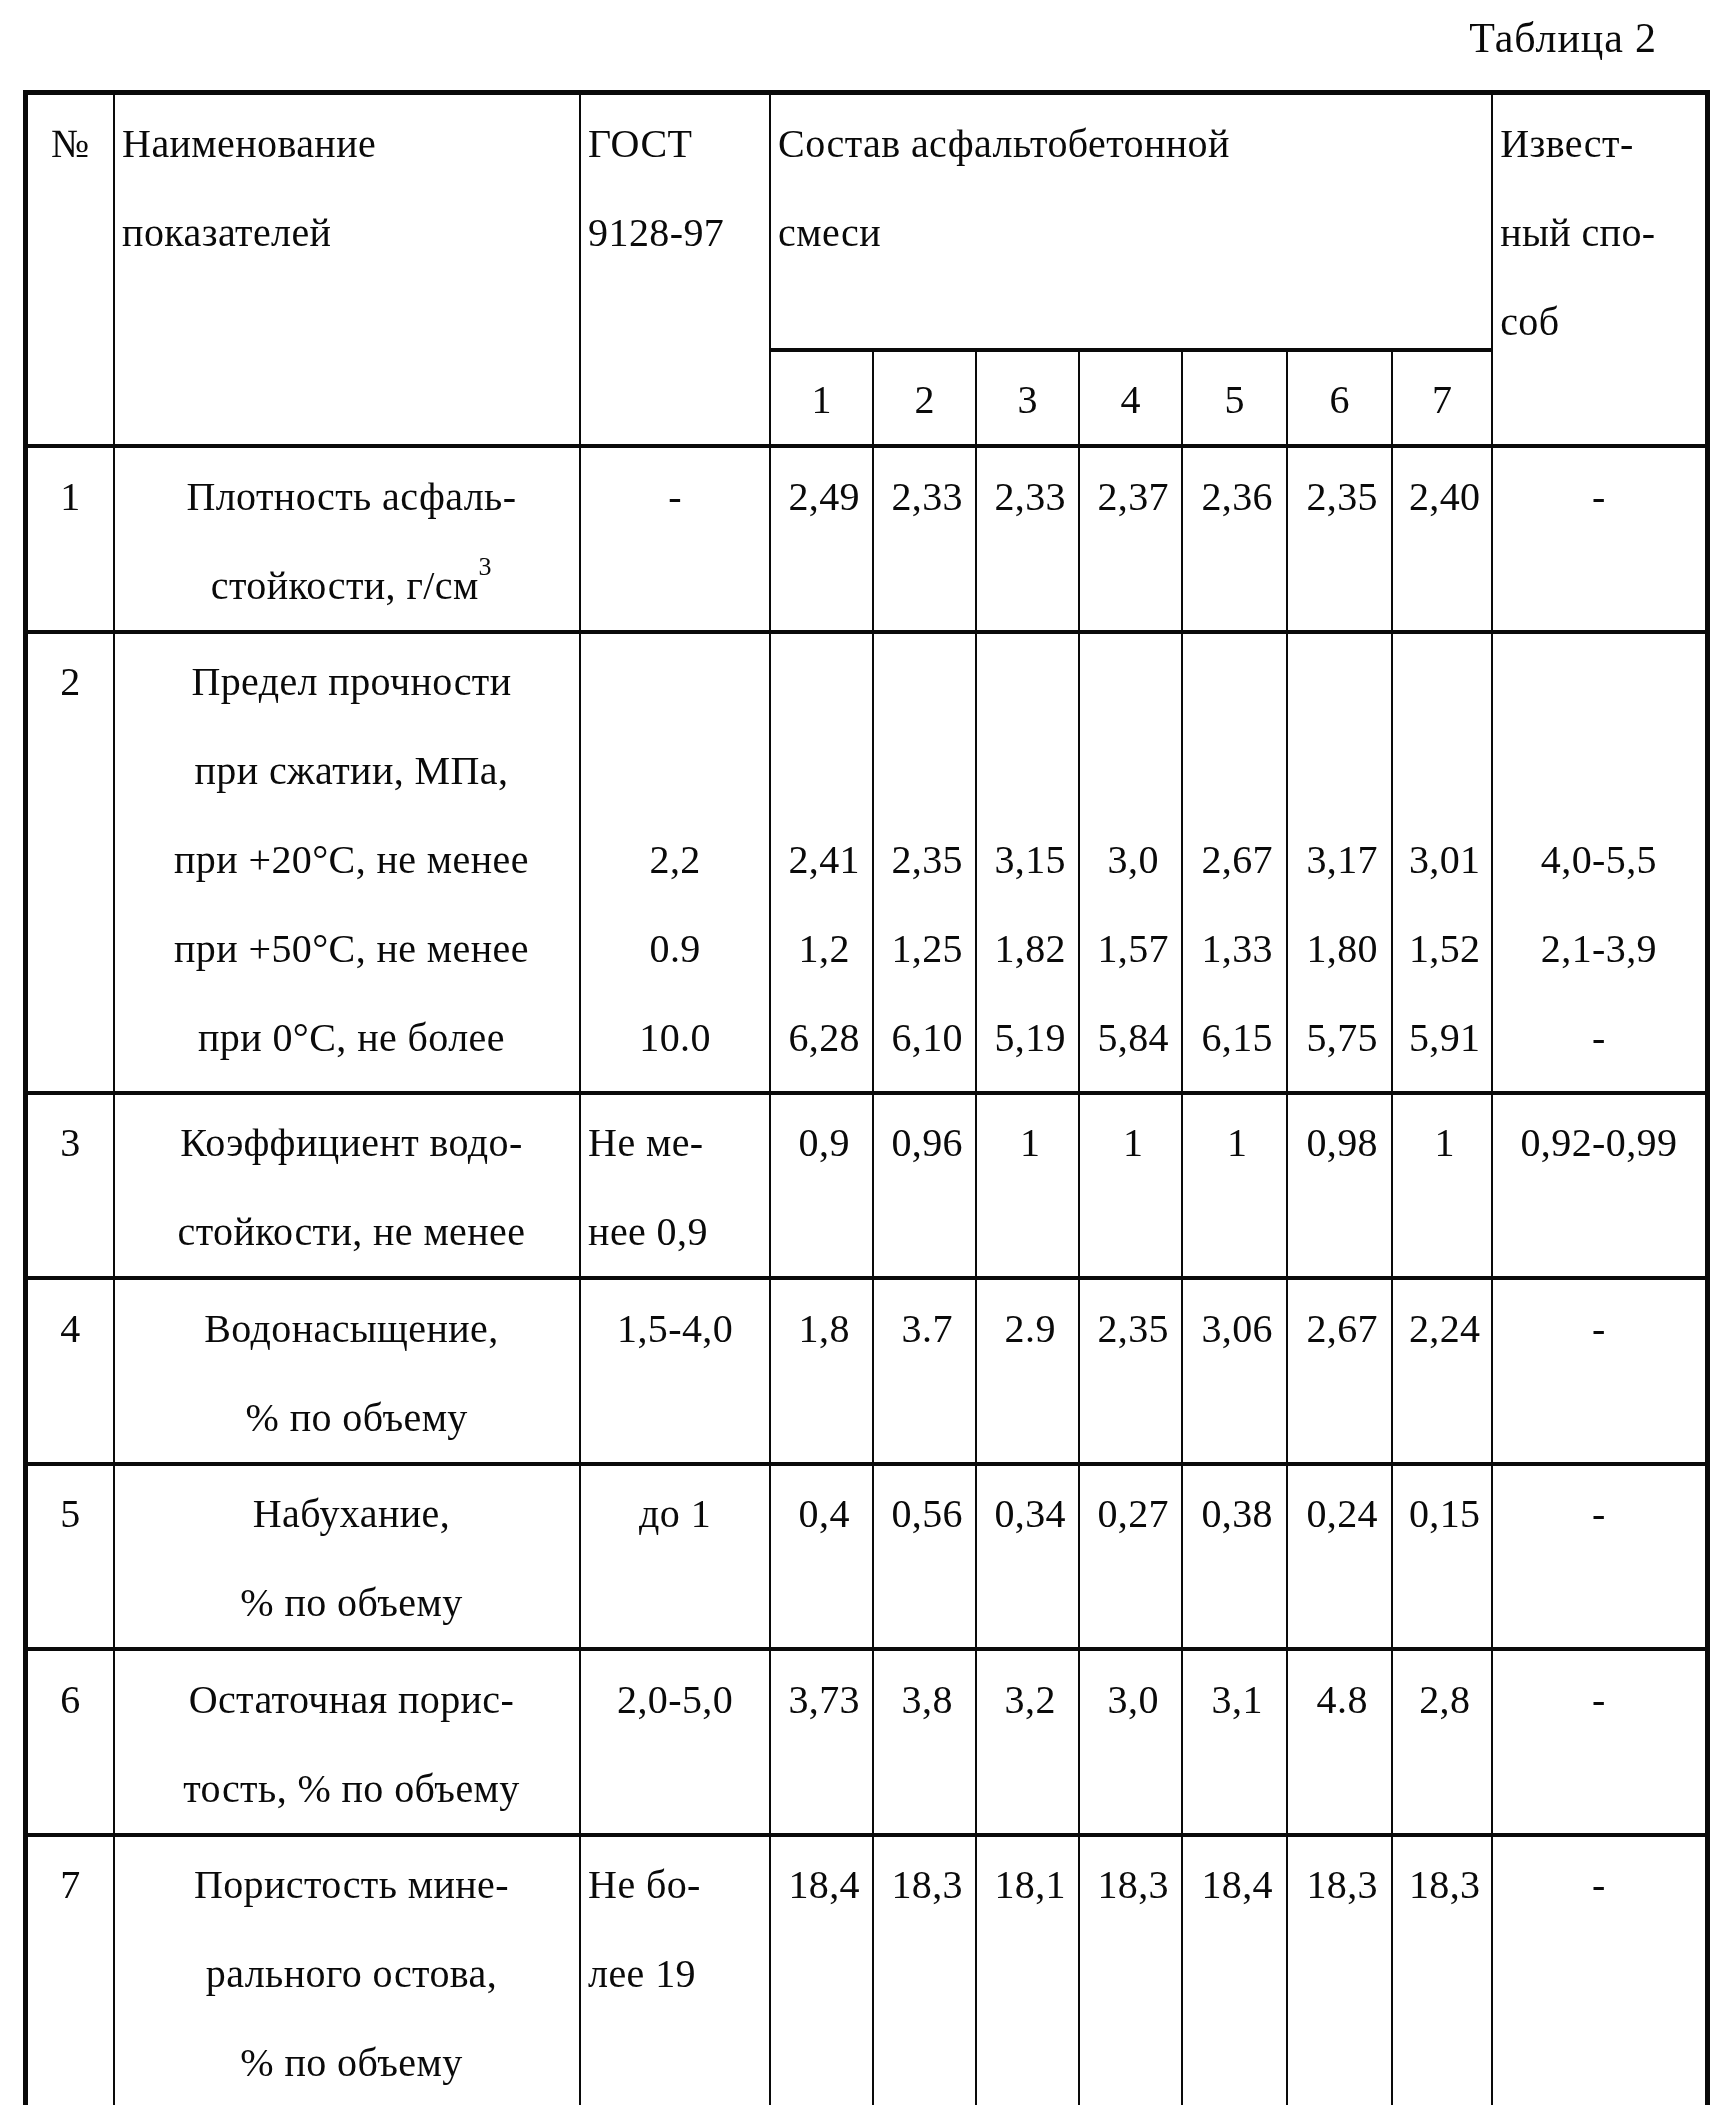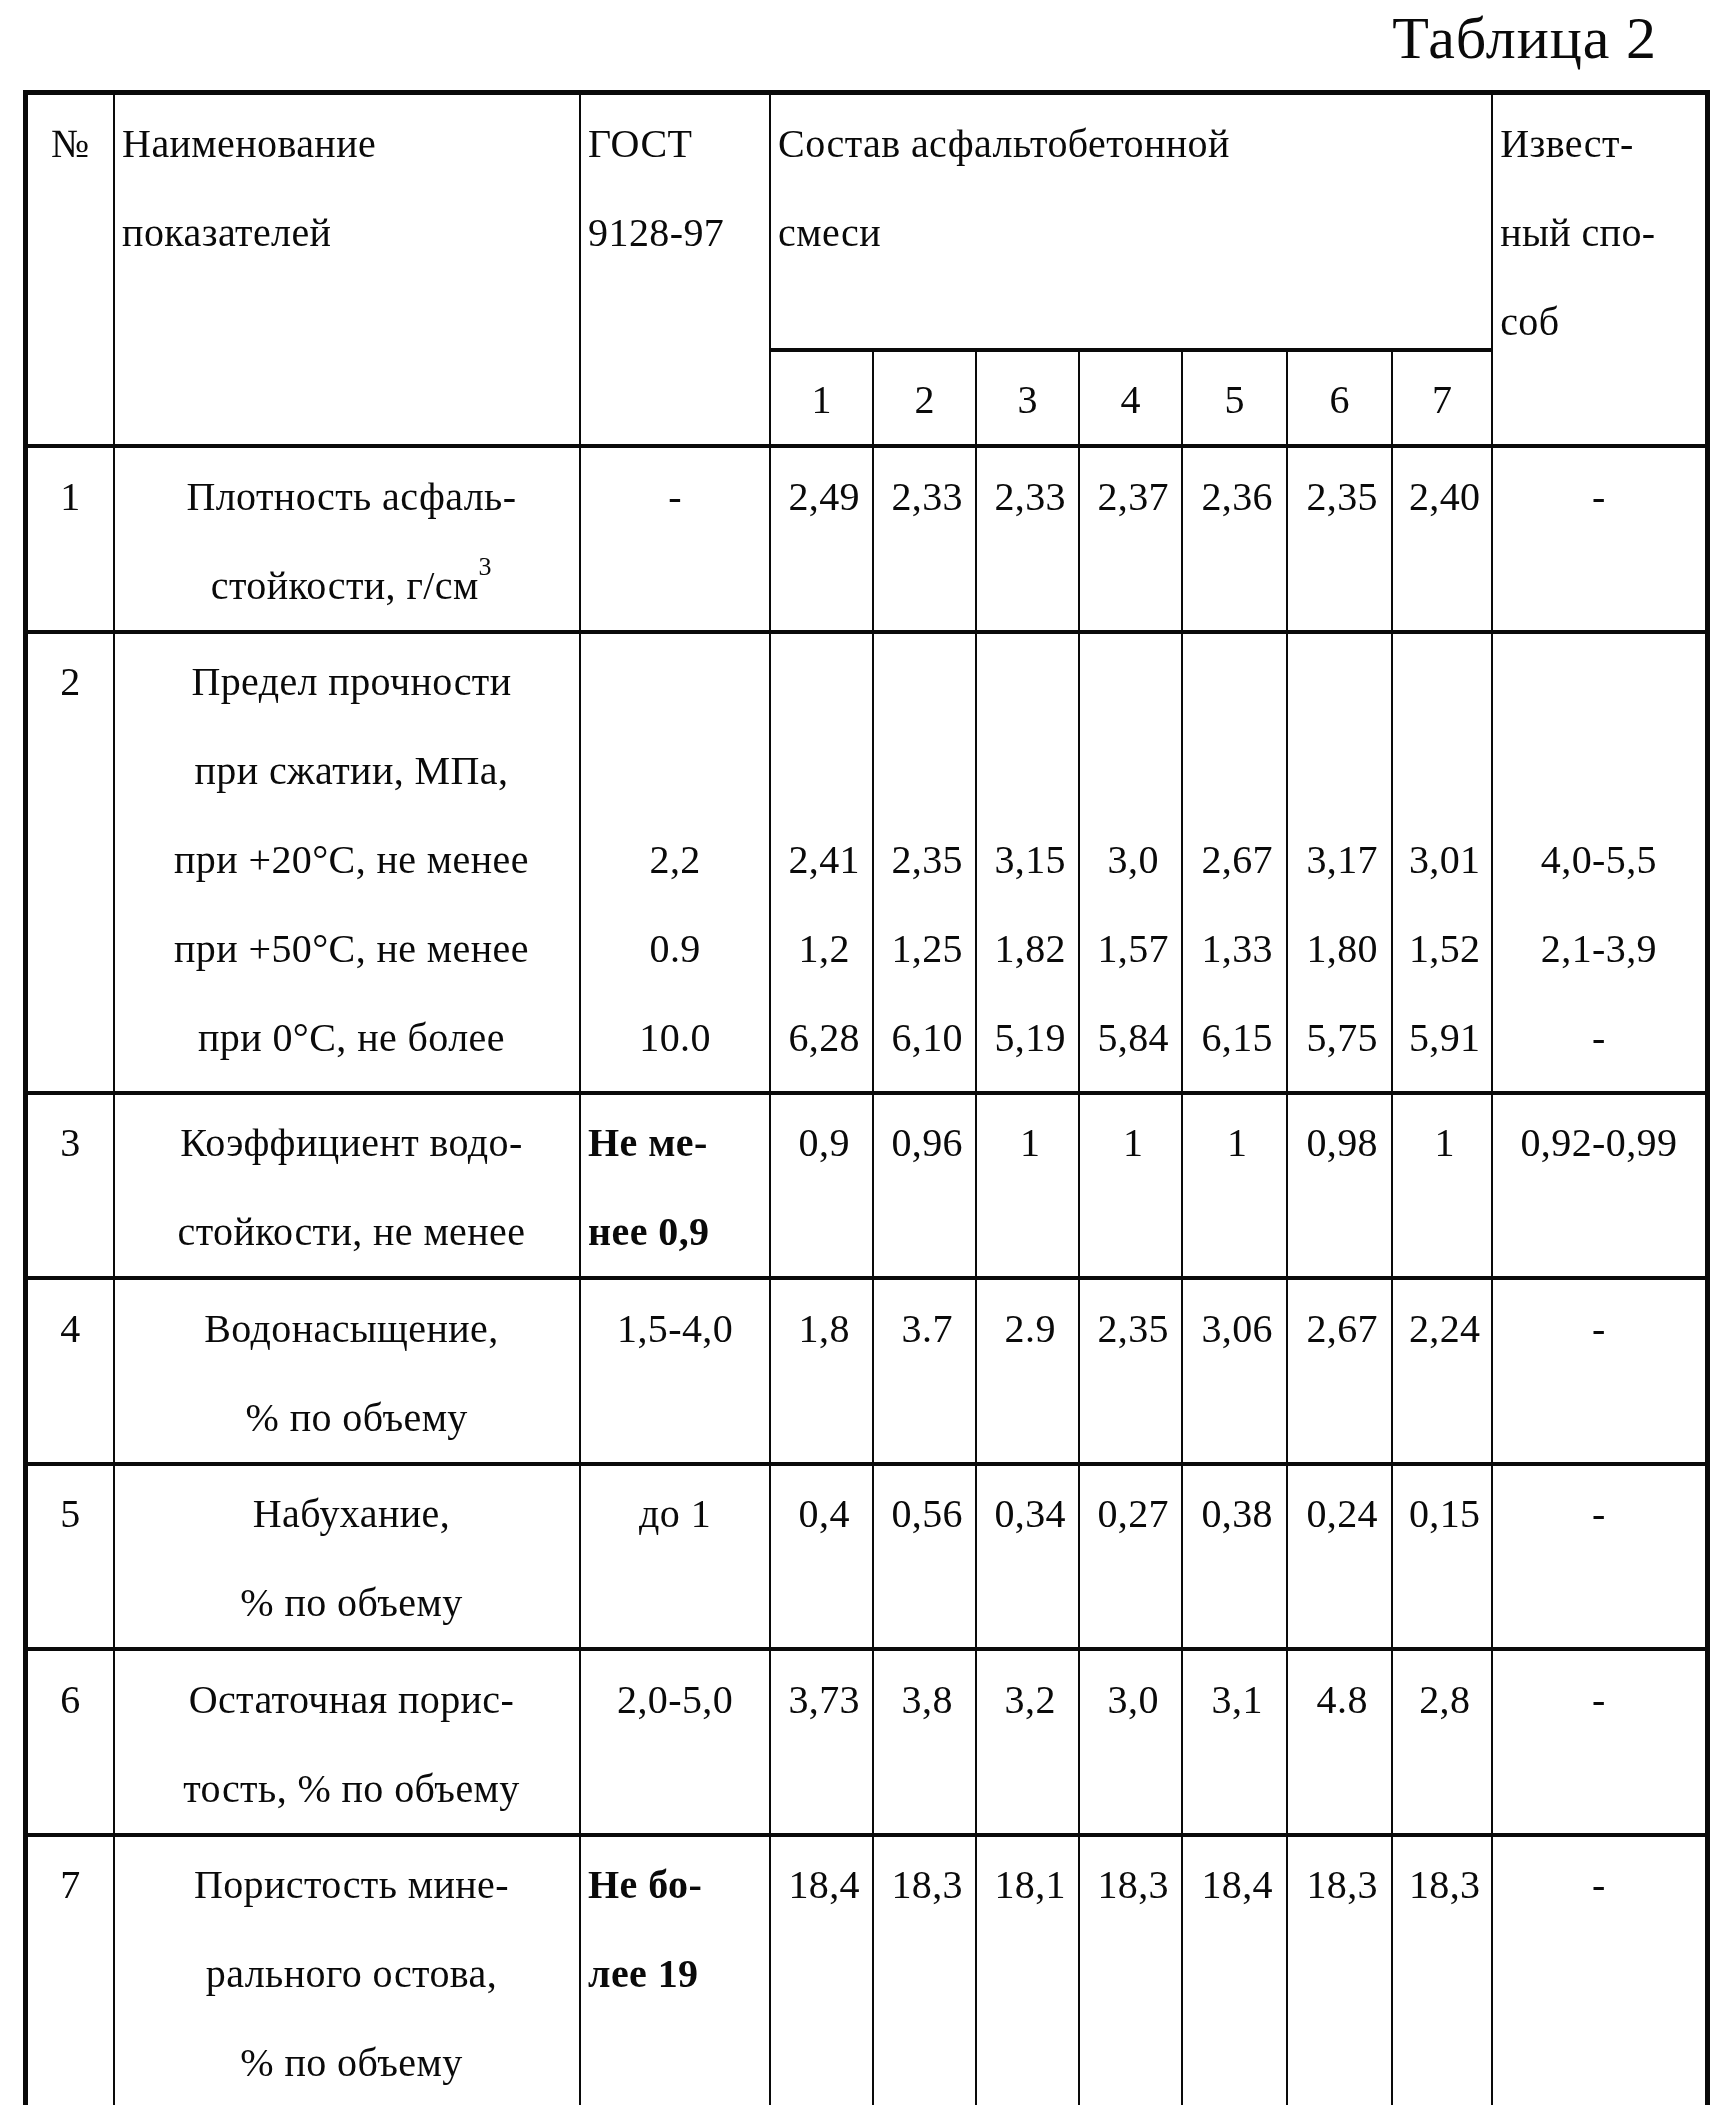--- a/index.html
+++ b/index.html
@@ -9,21 +9,21 @@
     height: 2106px;
     background: #ffffff;
     font-family: "Liberation Serif", "DejaVu Serif", serif;
     color: #0a0a0a;
     overflow: hidden;
   }
   .caption {
     position: absolute;
     top: 12px;
     right: 73px;
-    font-size: 60px;
+    font-size: 42px;
     line-height: 52px;
     letter-spacing: 0.9px;
     white-space: nowrap;
   }
   table.tbl {
     position: absolute;
     left: 22.6px;
     top: 90px;
     border-collapse: collapse;
     table-layout: fixed;
@@ -50,21 +50,21 @@
     font-size: 26px;
     line-height: 26px;
     vertical-align: 24px;
   }
   
   .c-num   { text-align: center; }
   .c-name  { text-align: center; }
   .c-name .ln { padding-left: 8.7px; }
   .c-gost  { text-align: center; }
   .c-gost.left { text-align: left; }
-  .c-gost.left .ln { padding-left: 7px; font-weight: bold; }
+  .c-gost.left .ln { padding-left: 7px; }
   .c-mix   { text-align: center; }
   .c-mix .ln { padding-left: 5.2px; }
   .c-known { text-align: center; }
   
   .h-left { text-align: left; margin-left: 36px; }
   .h-left .ln { padding-left: 7px; }
   .h-center { text-align: center; }
 </style>
 </head>
 <body>

